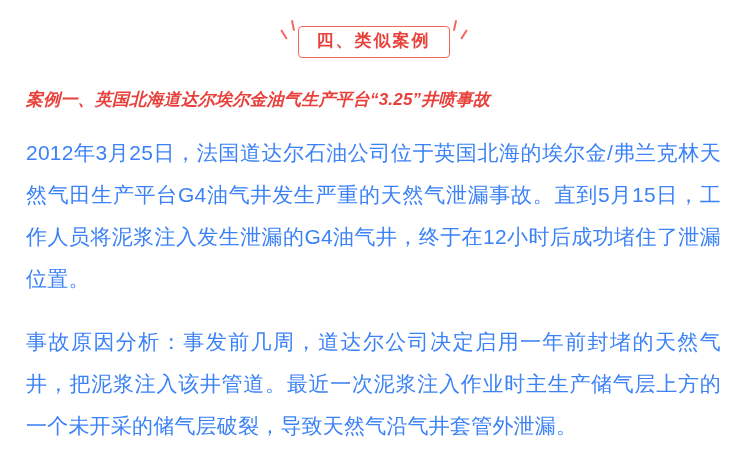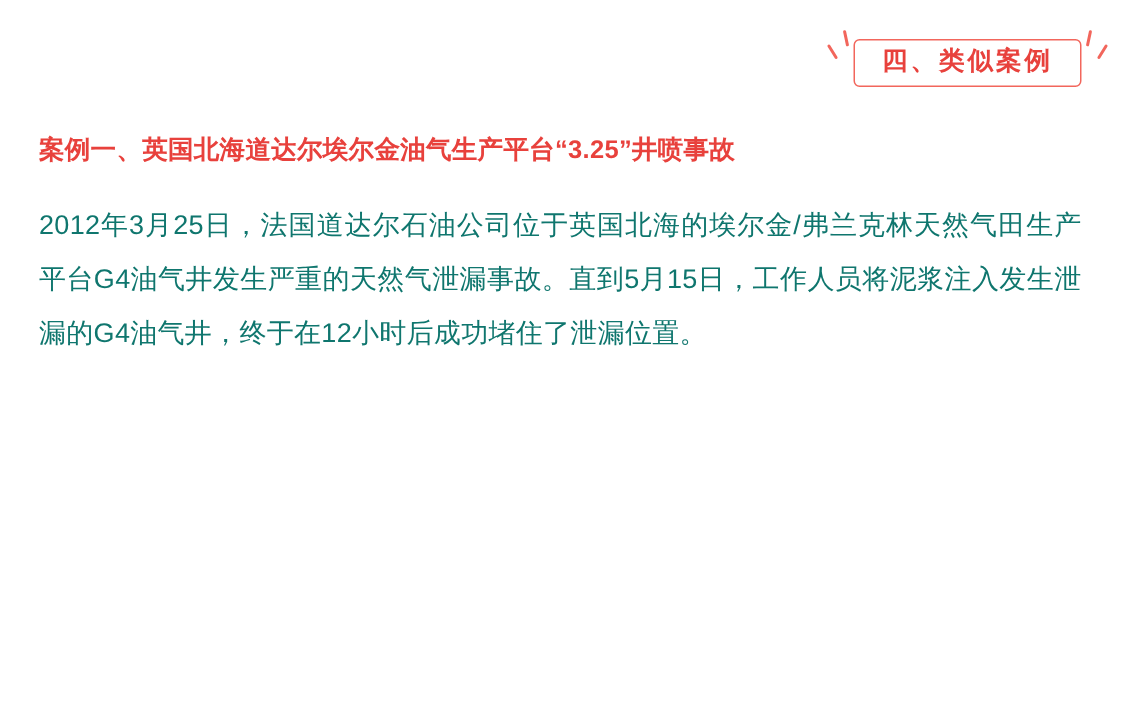--- a/index.html
+++ b/index.html
@@ -18,21 +18,21 @@
     height: 475px;
     position: relative;
     box-sizing: border-box;
     padding: 0 26px;
   }
 
   
   .section-header {
     position: relative;
     display: flex;
-    justify-content: flex-end;
+    justify-content: center;
     align-items: center;
     margin-top: 22px;
     height: 40px;
   }
   .badge {
     position: relative;
     border: 1px solid #f2665c;
     border-radius: 4px;
     color: #e8413c;
     font-size: 17px;
@@ -55,26 +55,27 @@
   .spark.r2 { height: 11px; right: -7px;  top: -7px; transform: rotate(12deg); }
 
   
   .case-title {
     color: #e8413c;
     font-size: 17px;
     font-weight: bold;
     letter-spacing: 0.2px;
     margin-top: 26px;
     line-height: 1.4;
+    font-style: italic;
   }
 
   
   .para {
-    color: #0f766e;
-    font-size: 18px;
+    color: #3b82f6;
+    font-size: 21px;
     line-height: 2.0;
     text-align: justify;
     text-justify: inter-ideograph;
     margin-top: 18px;
     letter-spacing: 0.2px;
   }
   .para.first { margin-top: 20px; }
 </style>
 </head>
 <body>
@@ -87,14 +88,15 @@
       <span class="spark l2"></span>
       <span>四、类似案例</span>
       <span class="spark r2"></span>
       <span class="spark r1"></span>
     </div>
   </div>
 
   <h2 class="case-title">案例一、英国北海道达尔埃尔金油气生产平台“3.25”井喷事故</h2>
 
   <p class="para first">2012年3月25日，法国道达尔石油公司位于英国北海的埃尔金/弗兰克林天然气田生产平台G4油气井发生严重的天然气泄漏事故。直到5月15日，工作人员将泥浆注入发生泄漏的G4油气井，终于在12小时后成功堵住了泄漏位置。</p>
+  <p class="para">事故原因分析：事发前几周，道达尔公司决定启用一年前封堵的天然气井，把泥浆注入该井管道。最近一次泥浆注入作业时主生产储气层上方的一个未开采的储气层破裂，导致天然气沿气井套管外泄漏。</p>
 
 </div>
 
 </body></html>

